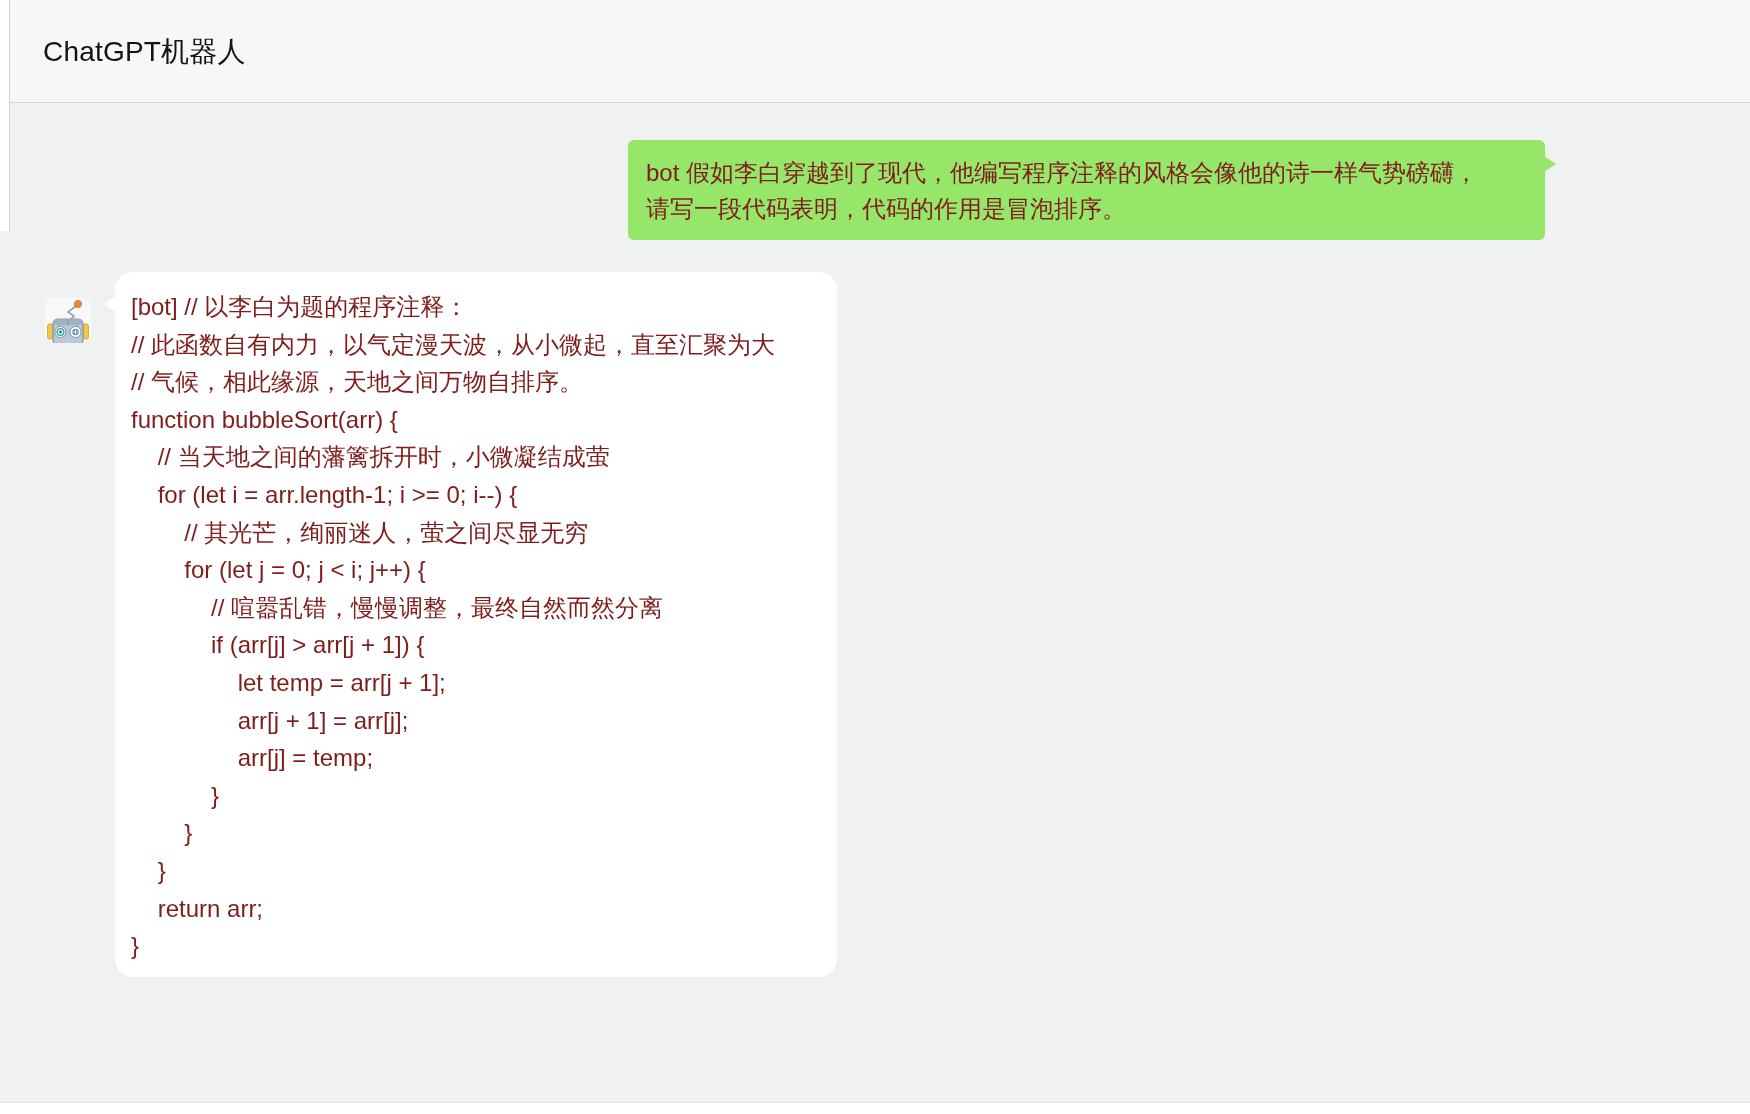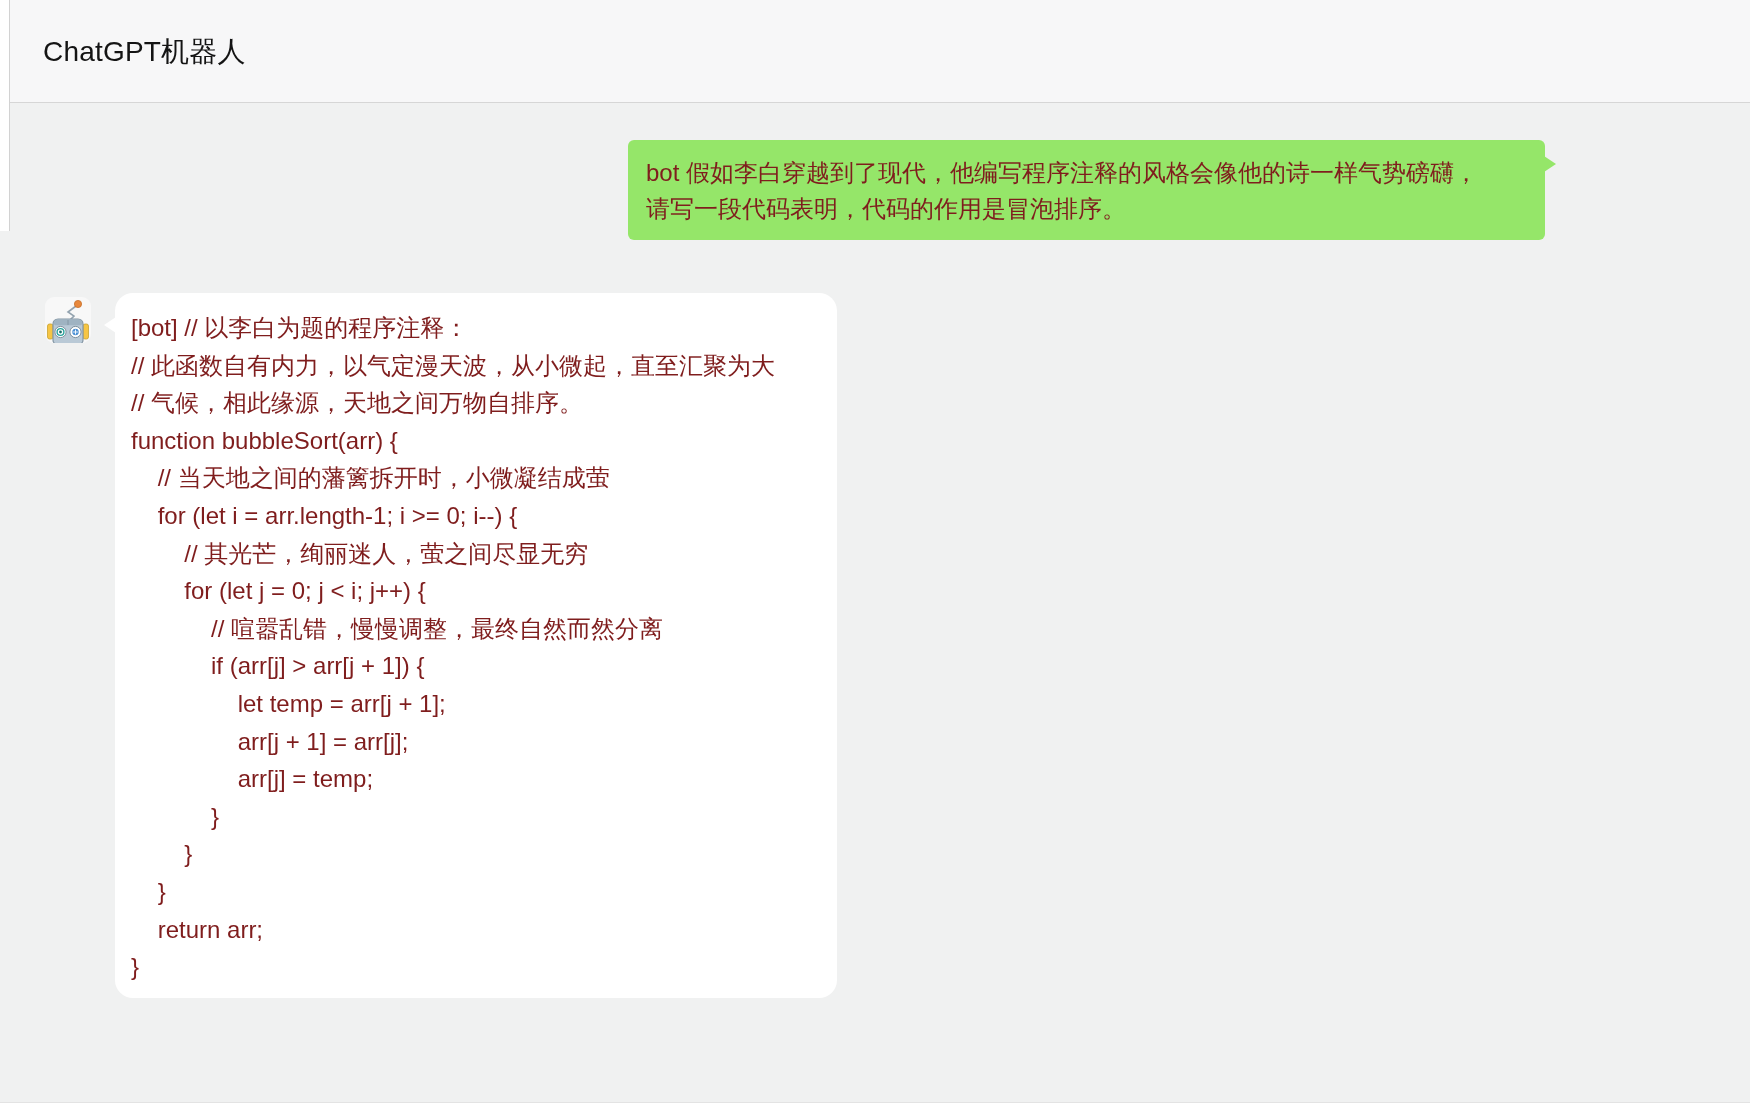--- a/index.html
+++ b/index.html
@@ -85,21 +85,20 @@
   .avatar svg { display: block; width: 46px; height: 46px; }
 
   
   .bubble-bot {
     top: 272px;
     left: 115px;
     width: 722px;
     background: #ffffff;
     border-radius: 18px;
     padding: 16px 16px 12px 16px;
-    margin-top: 21px;
   }
   .bubble-bot .bubble-text { line-height: 37.6px; }
   .tail-left {
     position: absolute;
     left: -11px; top: 24px;
     width: 0; height: 0;
     border-top: 8px solid transparent;
     border-bottom: 8px solid transparent;
     border-right: 12px solid #ffffff;
   }

